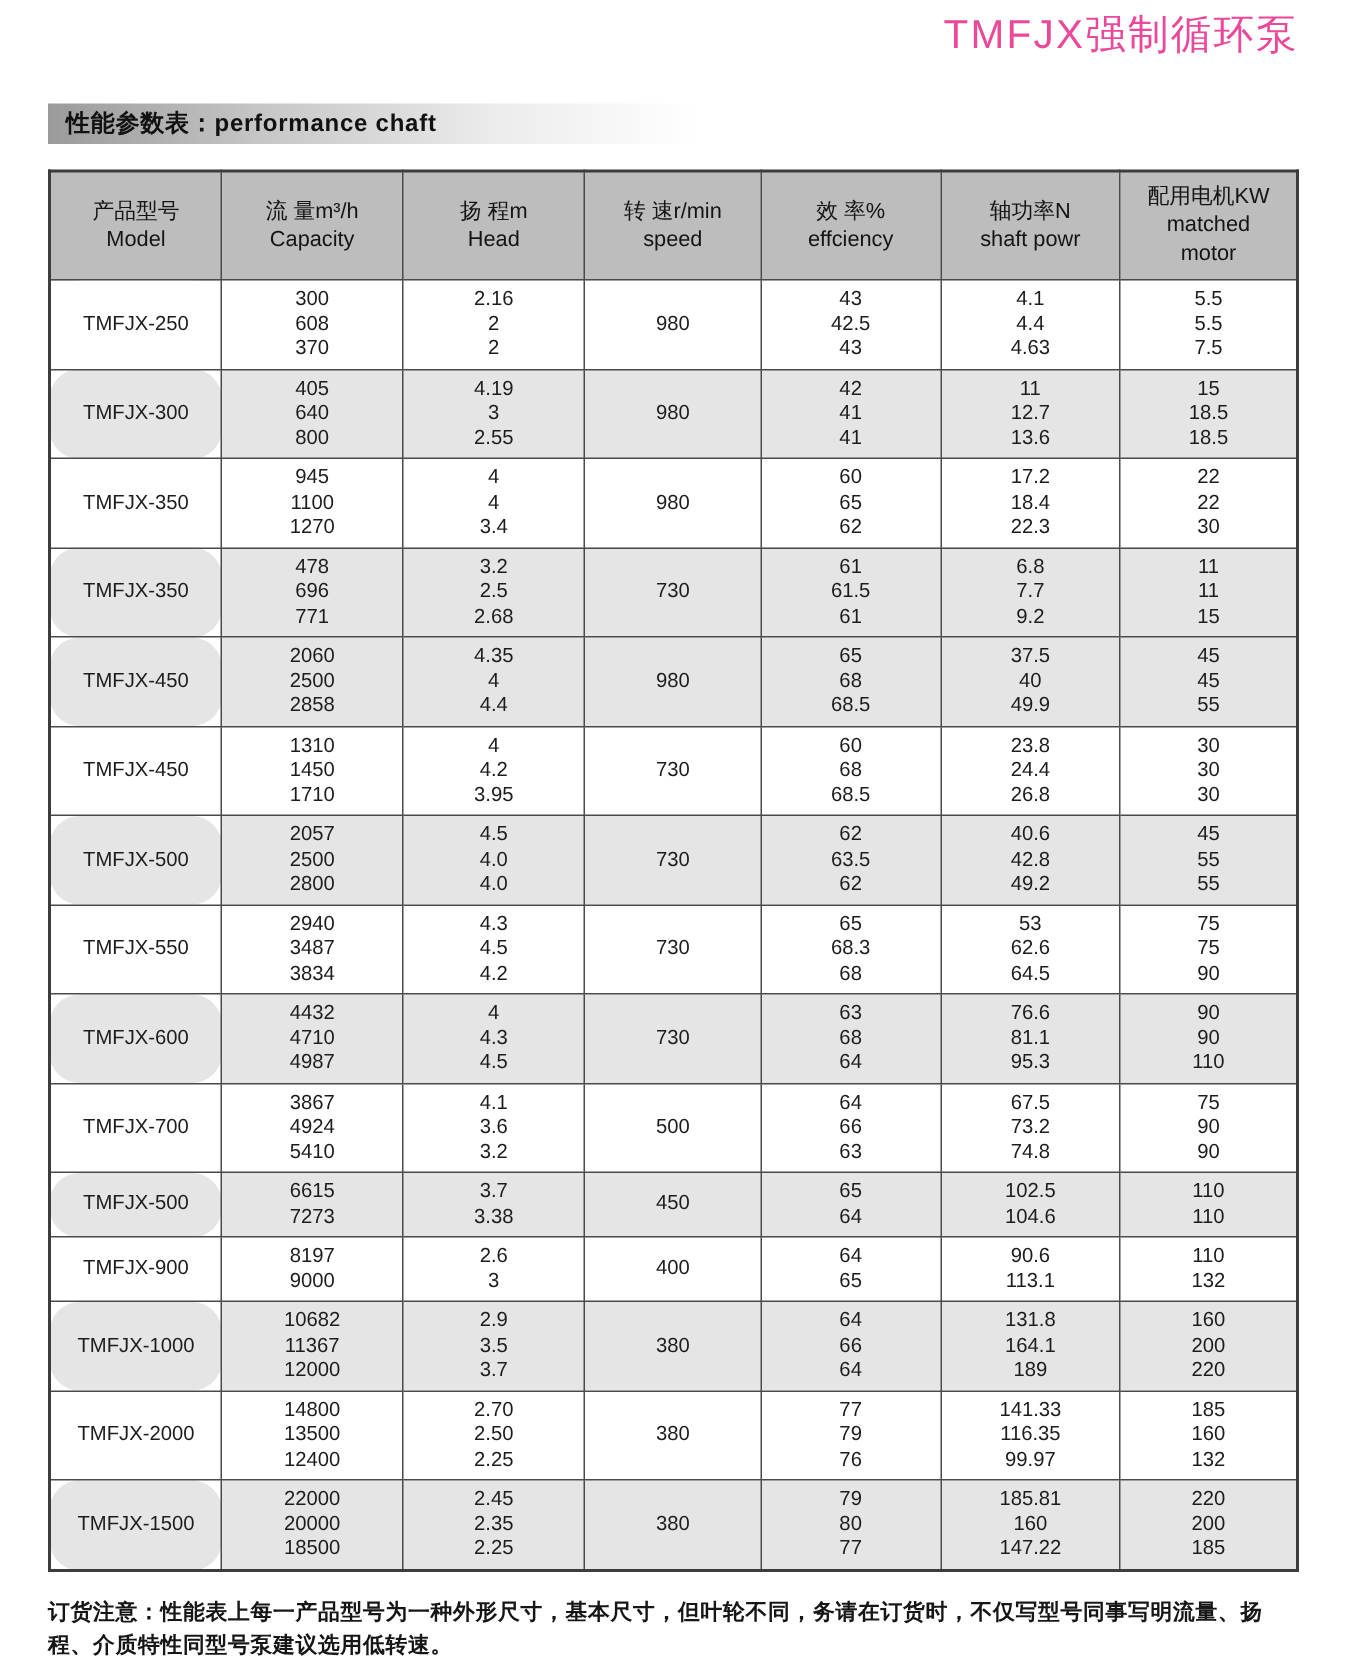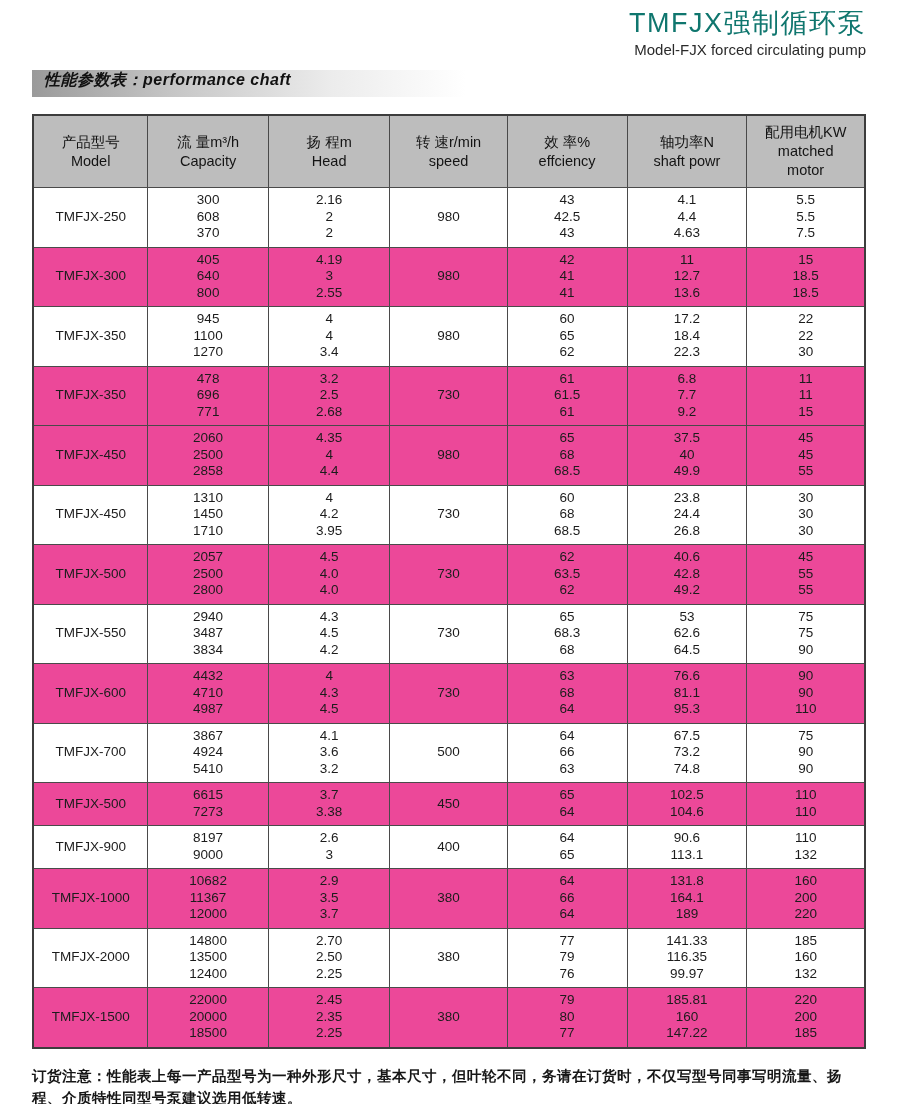--- a/index.html
+++ b/index.html
@@ -8,32 +8,31 @@
     background: #ffffff;
     width: 900px; height: 1104px;
     font-family: "Liberation Sans", sans-serif;
     color: #1c1c1c;
     -webkit-font-smoothing: antialiased;
   }
   .page { width: 900px; padding: 6px 34px 0 32px; }
 
   
   .titlebar { text-align: right; line-height: 1.15; margin-top: 2px; }
-  .title-zh { font-size: 27px; letter-spacing: 1.5px; font-weight: 500; color: #0f766e; }
+  .title-zh { font-size: 27px; letter-spacing: 1.5px; font-weight: 500; color: #ec4899; }
   .title-en { font-size: 15px; color: #2a2a2a; margin-top: 2px; }
 
   
   .section-bar {
-    margin-top: 12px;
+    margin-top: 30px;
     height: 27px;
     width: 100%;
     background: linear-gradient(90deg, #9a9a9a 0%, #c6c6c6 17%, #ececec 36%, #ffffff 52%);
-    display: flex; 
+    display: flex; align-items: center;
     padding-left: 12px;
-    font-style: italic;
   }
   .section-bar .label {
     font-size: 16px; font-weight: bold; color: #111; letter-spacing: 0.5px;
   }
 
   
   table.perf {
     width: 100%;
     margin-top: 17px;
     border-collapse: collapse;
@@ -53,41 +52,40 @@
     line-height: 19px;
     padding: 7px 17px;
     color: #141414;
   }
   table.perf td {
     font-size: 13.5px;
     line-height: 16.5px;
     padding: 4px 0 5px 0;
     background: #ffffff;
   }
-  table.perf td.model-cell { font-size: 13.5px; }
-  table.perf tr.alt td { background: #ec4899; }
+  table.perf td.model-cell { font-size: 13.5px; border-radius: 20px; }
+  table.perf tr.alt td { background: #e5e5e5; }
 
   
   .notes { margin-top: 16px; }
   .note-zh {
     font-size: 14.5px;
     font-weight: bold;
     line-height: 1.55;
     letter-spacing: 0.5px;
     color: #161616;
   }
 </style>
 </head>
 <body>
 
 <div class="page">
 
   <div class="titlebar">
     <div class="title-zh">TMFJX强制循环泵</div>
-    <div class="title-en">Model-FJX forced circulating pump</div>
   </div>
 
   <div class="section-bar">
     <span class="label">性能参数表：performance chaft</span>
   </div>
 
   <table class="perf">
     <colgroup>
       <col style="width:13.8%">
       <col style="width:14.5%">

